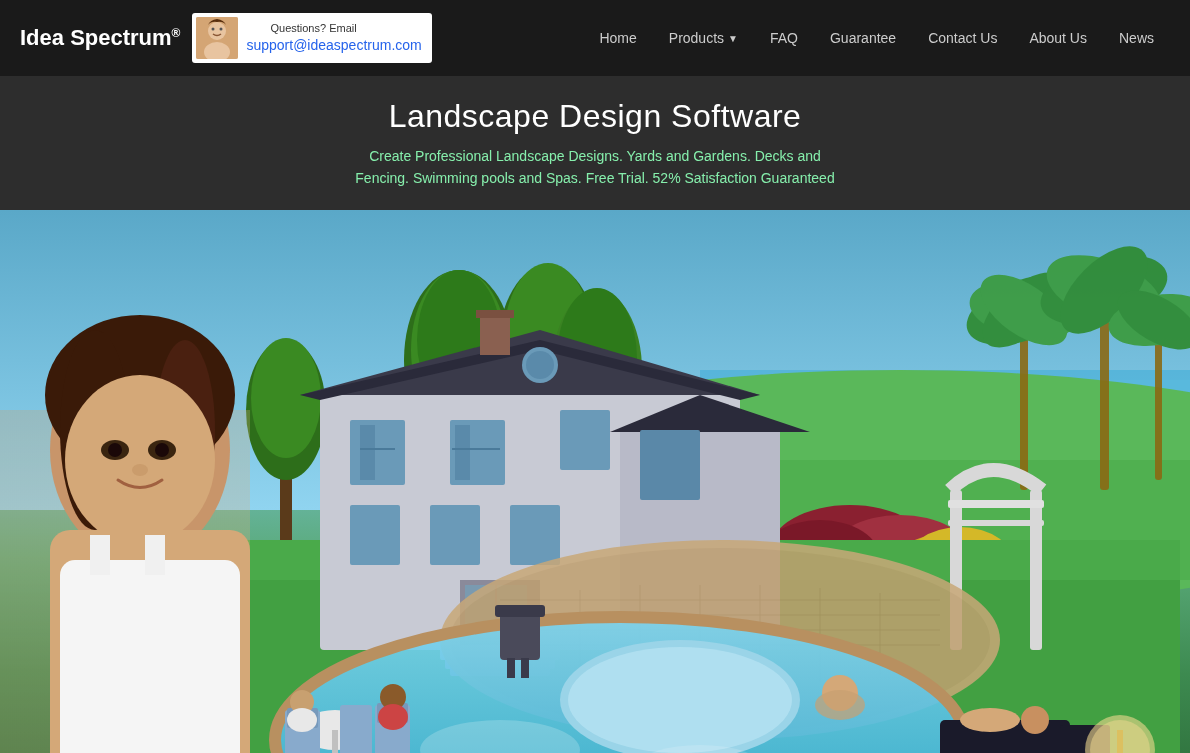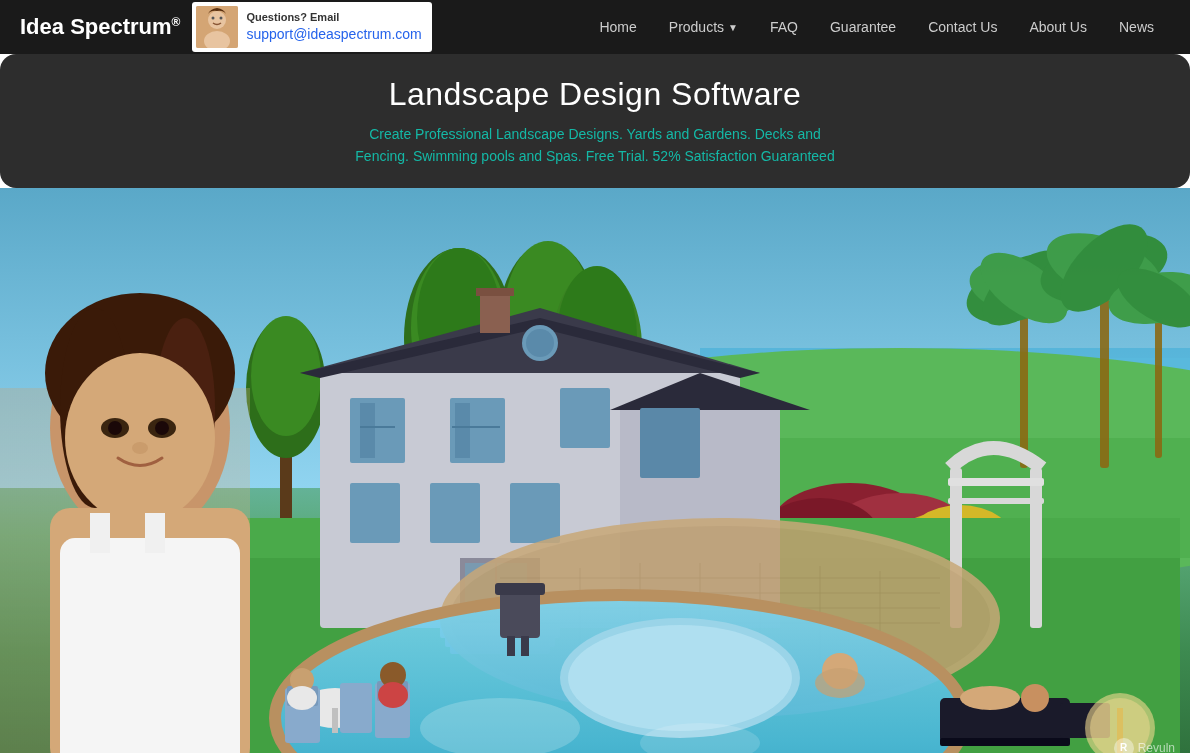--- a/index.html
+++ b/index.html
@@ -3,21 +3,21 @@
   <meta charset="utf-8">
   <style>
     * { margin: 0; padding: 0; box-sizing: border-box; }
     body { font-family: Arial, sans-serif; width: 1190px; overflow-x: hidden; background: #fff; }
 
     
     .header {
       display: flex;
       align-items: center;
       background: #1a1a1a;
-      height: 54px;
+      height: 76px;
       padding: 0 20px;
       position: relative;
       z-index: 10;
     }
     .logo-area {
       display: flex;
       align-items: center;
       gap: 12px;
       flex-shrink: 0;
     }
@@ -53,21 +53,22 @@
     .support-avatar-svg {
       width: 42px;
       height: 42px;
     }
     .support-text {
       font-size: 11px;
       color: #333;
       line-height: 1.4;
     }
     .support-text strong {
-      font-weight: bold;
+      font-weight: normal;
+      margin-left: 24px;
     }
     .support-email {
       color: #2563eb;
       font-size: 14px;
     }
 
     
     .nav {
       display: flex;
       align-items: center;
@@ -90,31 +91,30 @@
     .nav-item .dropdown-arrow {
       margin-left: 4px;
       font-size: 10px;
     }
 
     
     .hero-banner {
       background: #2d2d2d;
       text-align: center;
       padding: 22px 20px 20px;
-      border-radius: 16px;
     }
     .hero-title {
       color: #ffffff;
       font-size: 32px;
       font-weight: normal;
       margin-bottom: 10px;
       letter-spacing: 0.5px;
     }
     .hero-subtitle {
-      color: #14b8a6;
+      color: #86efac;
       font-size: 14px;
       line-height: 1.6;
       max-width: 600px;
       margin: 0 auto;
     }
 
     
     .hero-image-container {
       width: 1190px;
       height: 580px;

